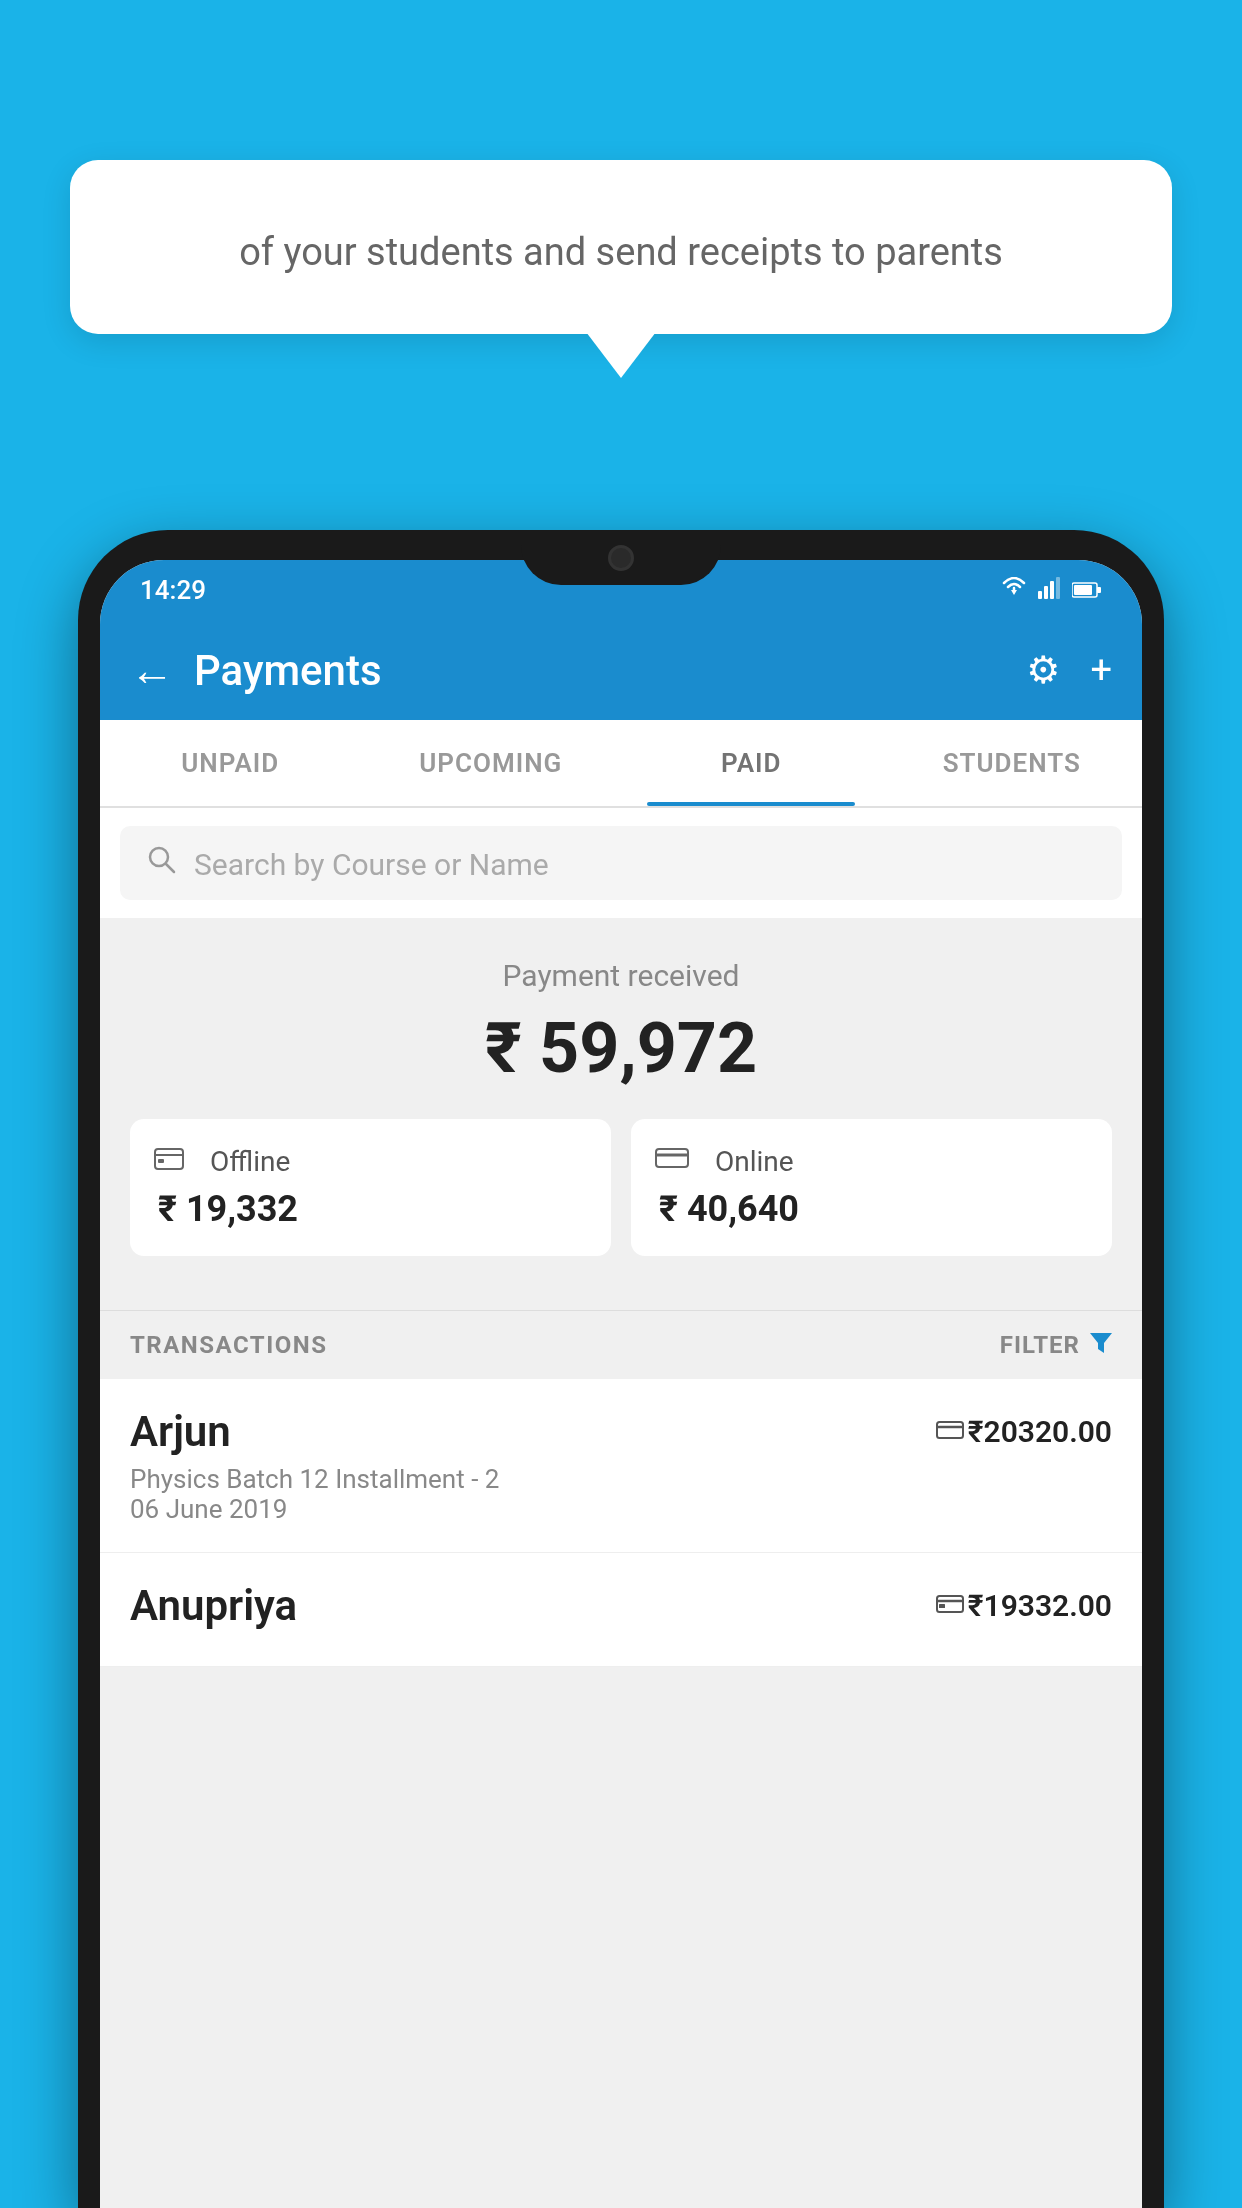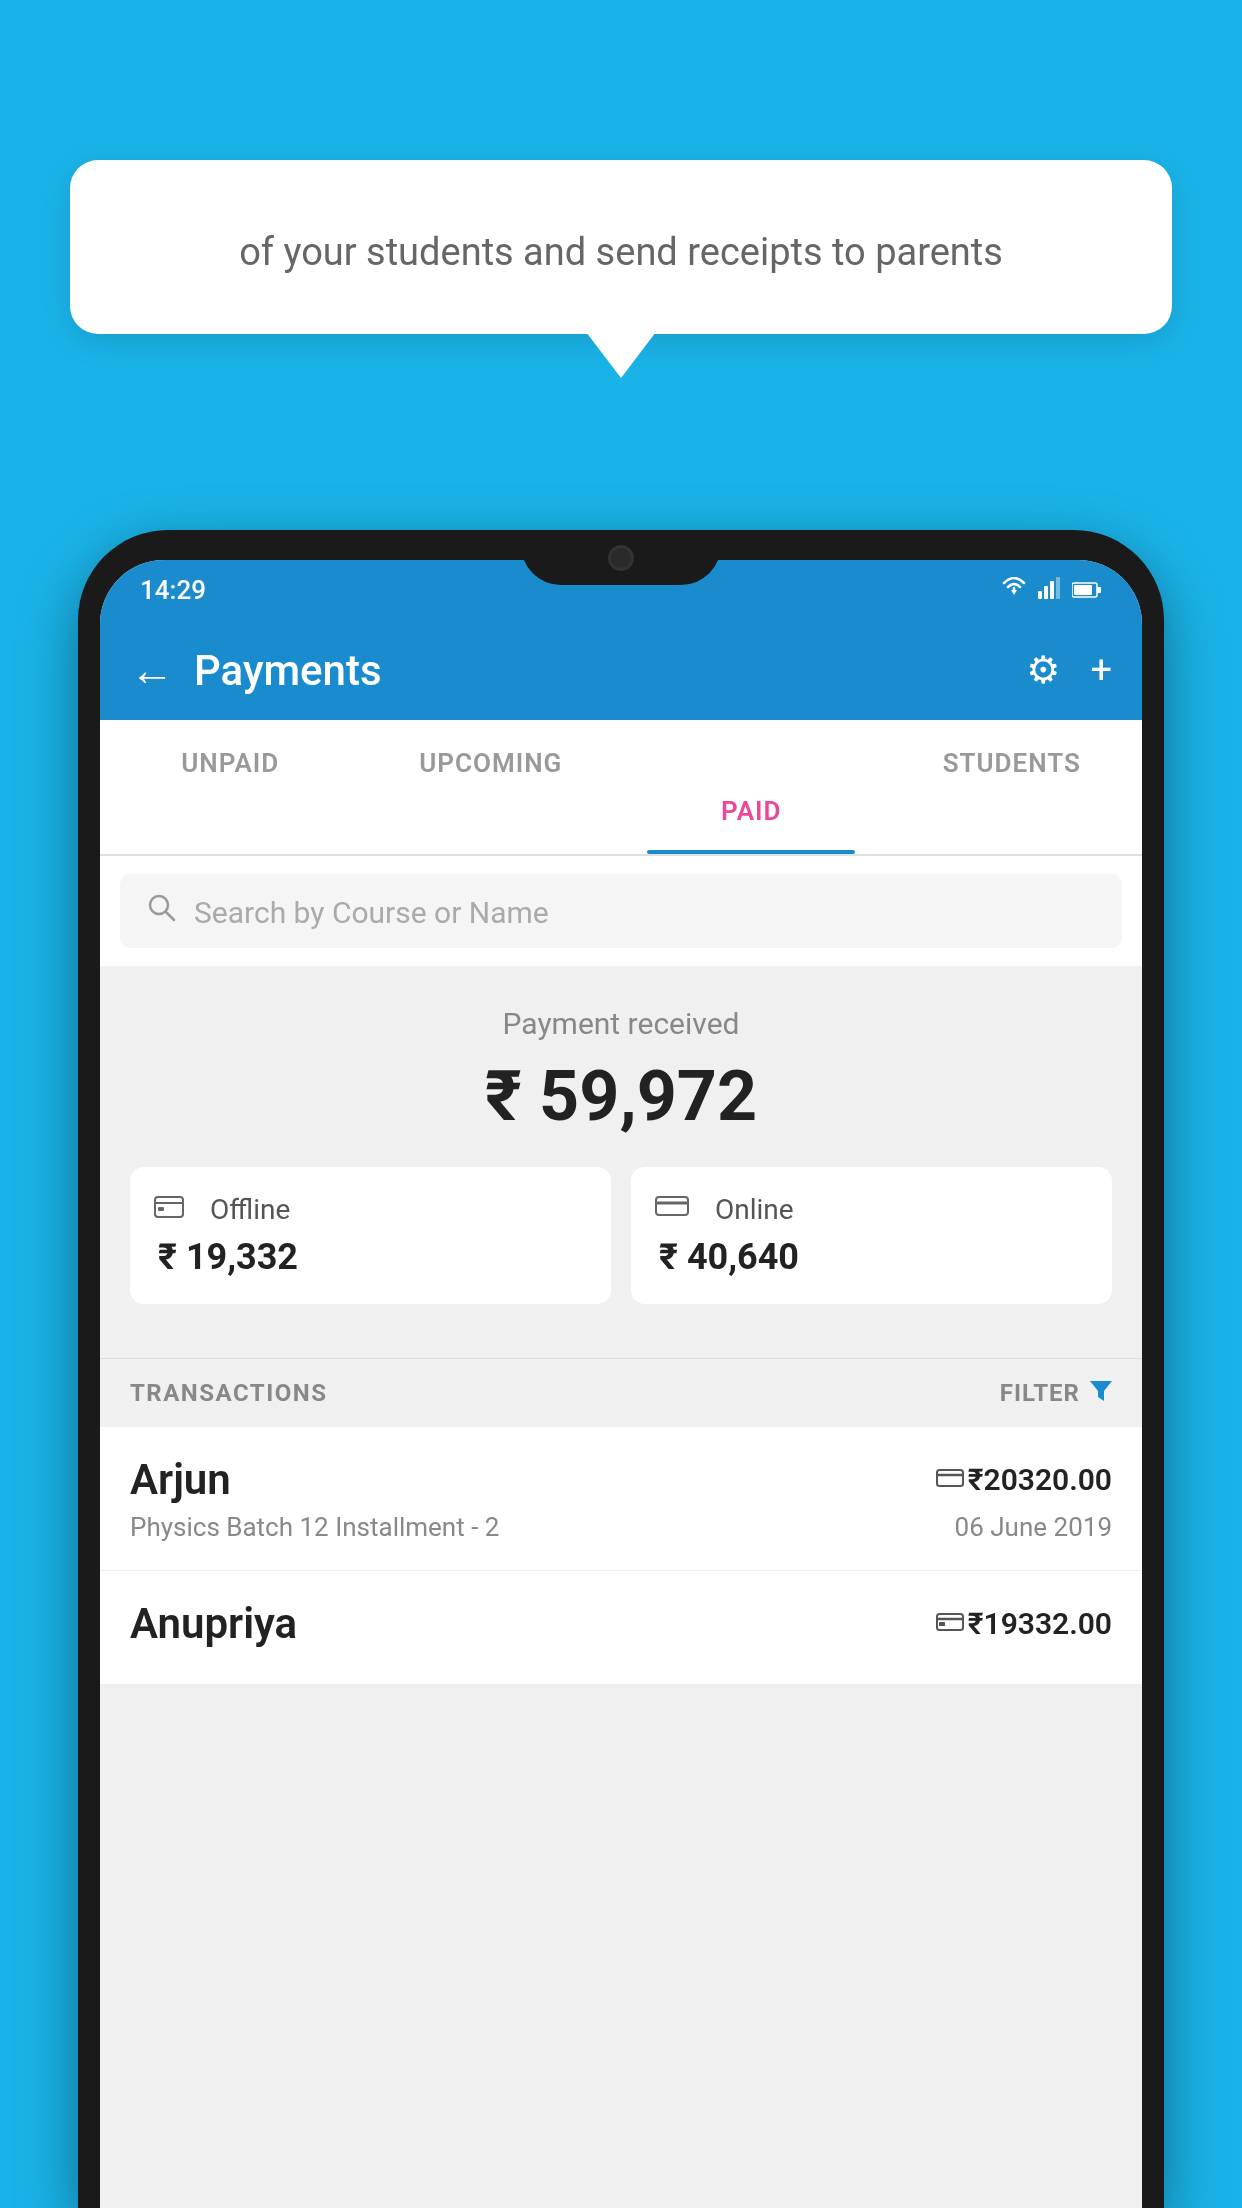--- a/index.html
+++ b/index.html
@@ -165,22 +165,21 @@
       padding: 28px 10px;
       font-size: 26px;
       font-weight: 600;
       color: #999;
       letter-spacing: 1px;
       cursor: pointer;
       position: relative;
     }
 
     .tab.active {
-      color: #ec4899;
-      margin-top: 48px;
+      color: #737373;
     }
 
     .tab.active::after {
       content: '';
       position: absolute;
       bottom: 0;
       left: 10%;
       right: 10%;
       height: 4px;
       background: #1a8cce;
@@ -341,20 +340,21 @@
     .transaction-amount {
       font-size: 30px;
       font-weight: 600;
       color: #222;
     }
 
     .transaction-bottom {
       display: flex;
       justify-content: space-between;
       align-items: flex-start;
+      flex-direction: column;
     }
 
     .transaction-course {
       font-size: 26px;
       color: #888;
     }
 
     .transaction-date {
       font-size: 26px;
       color: #888;

